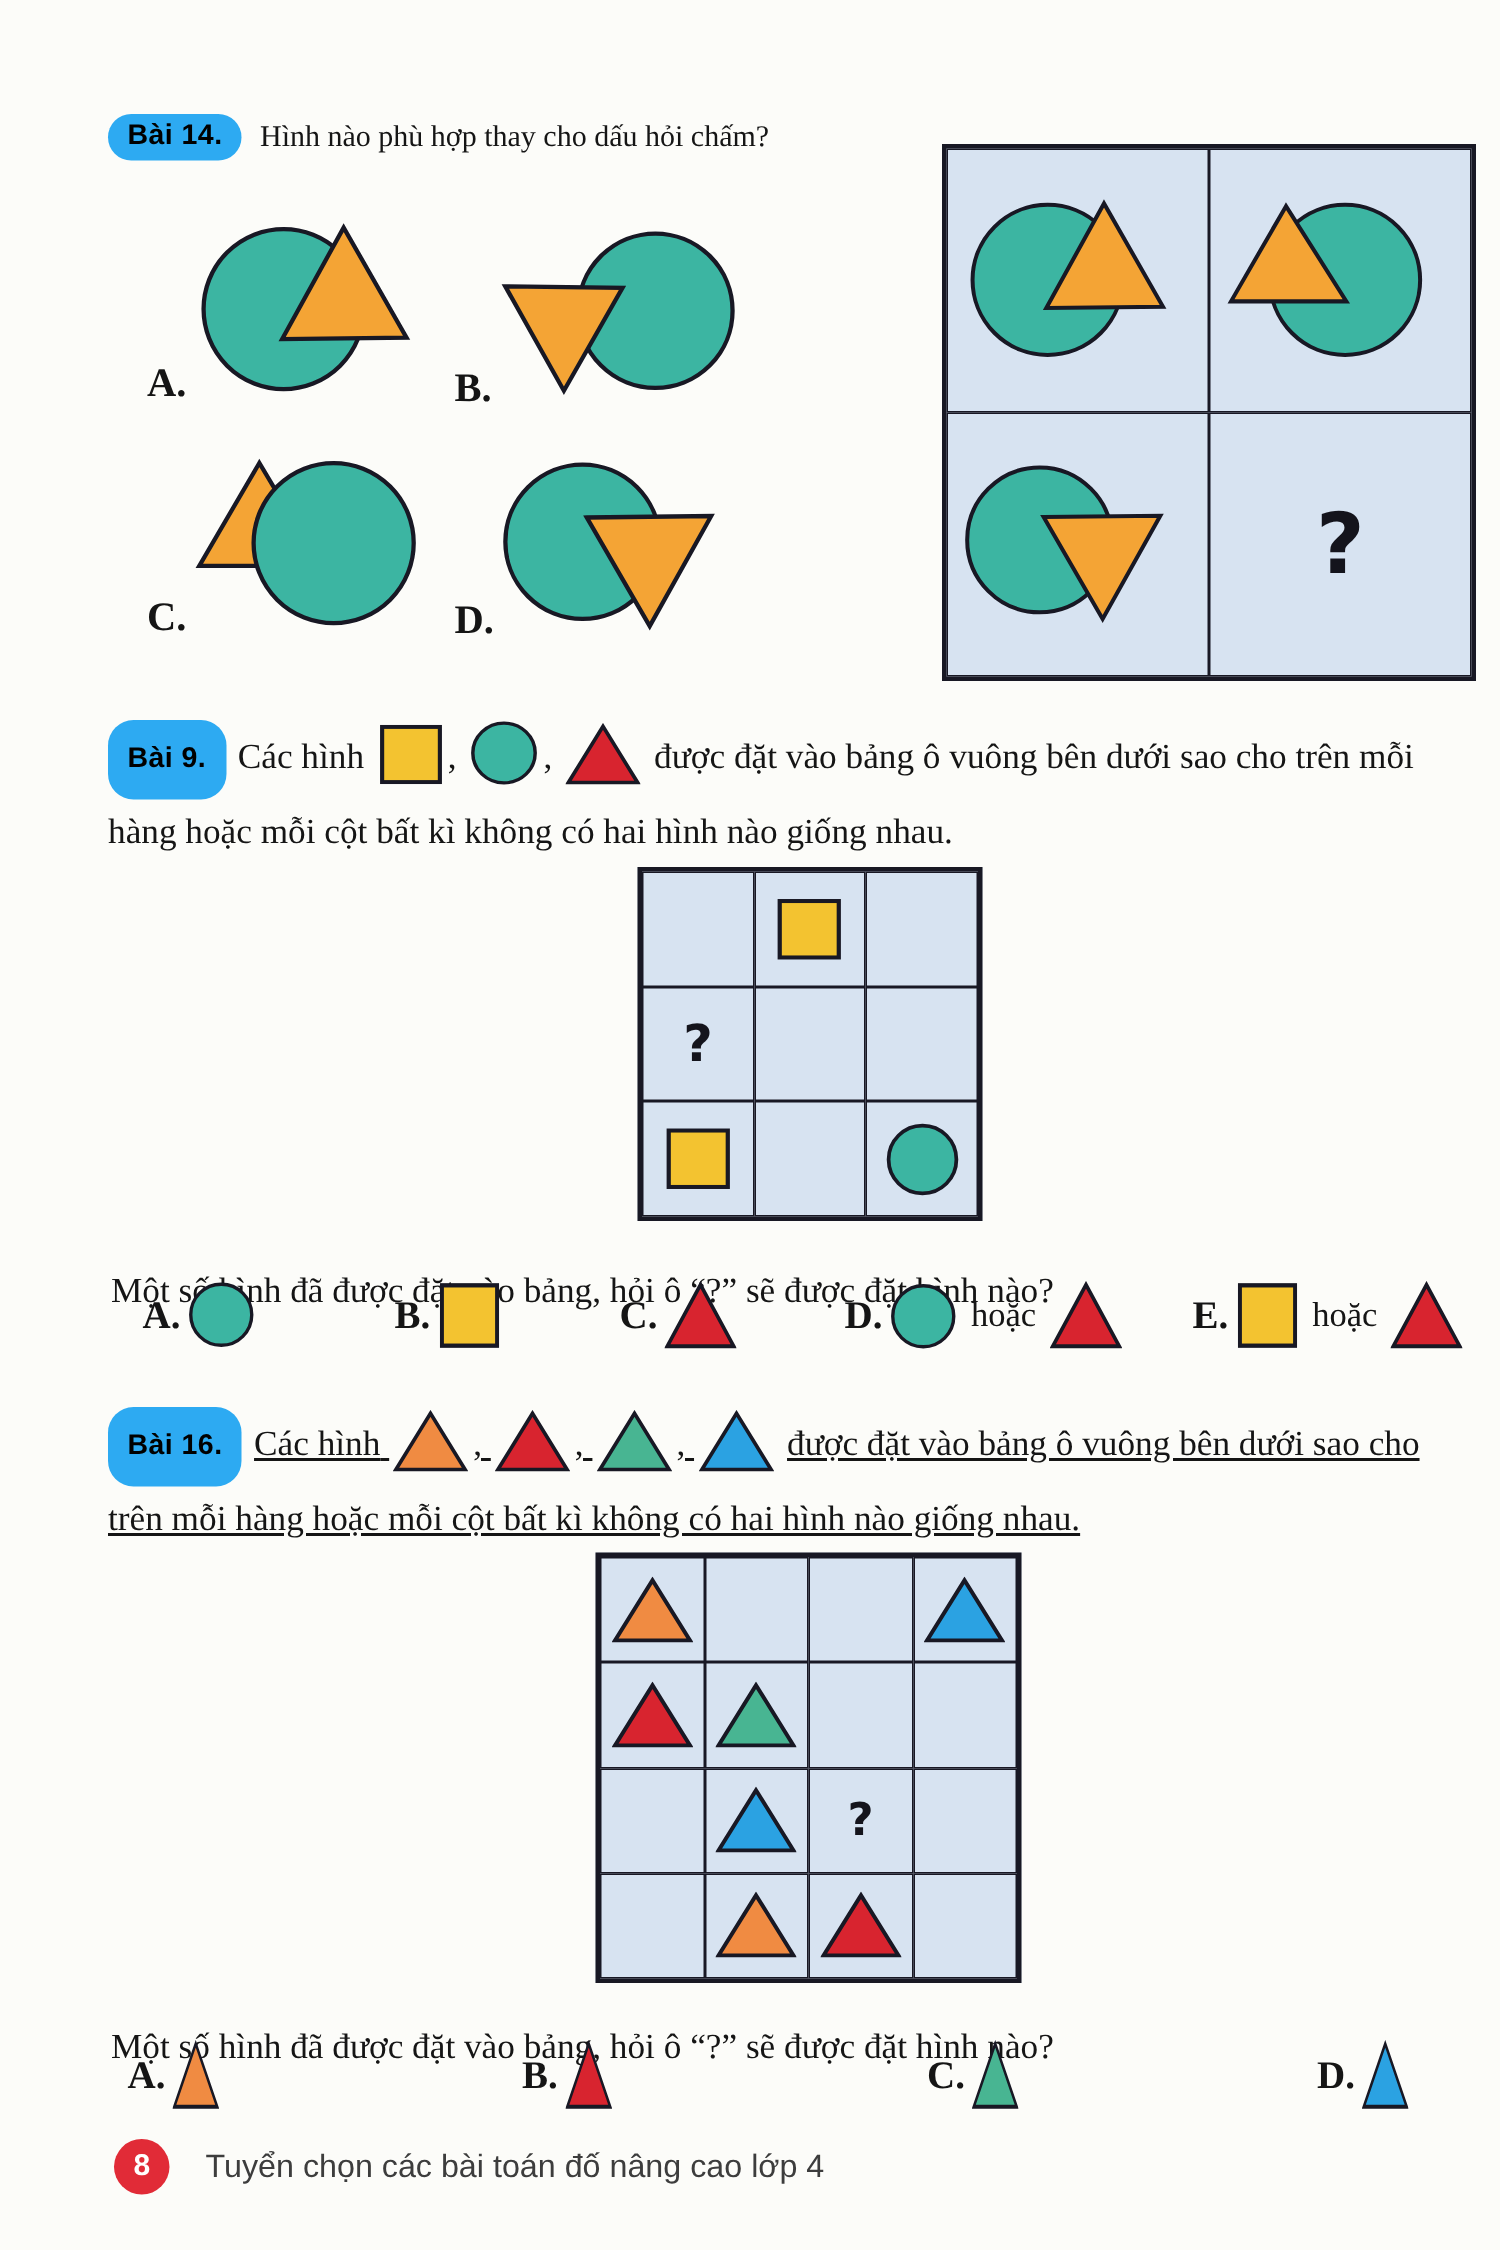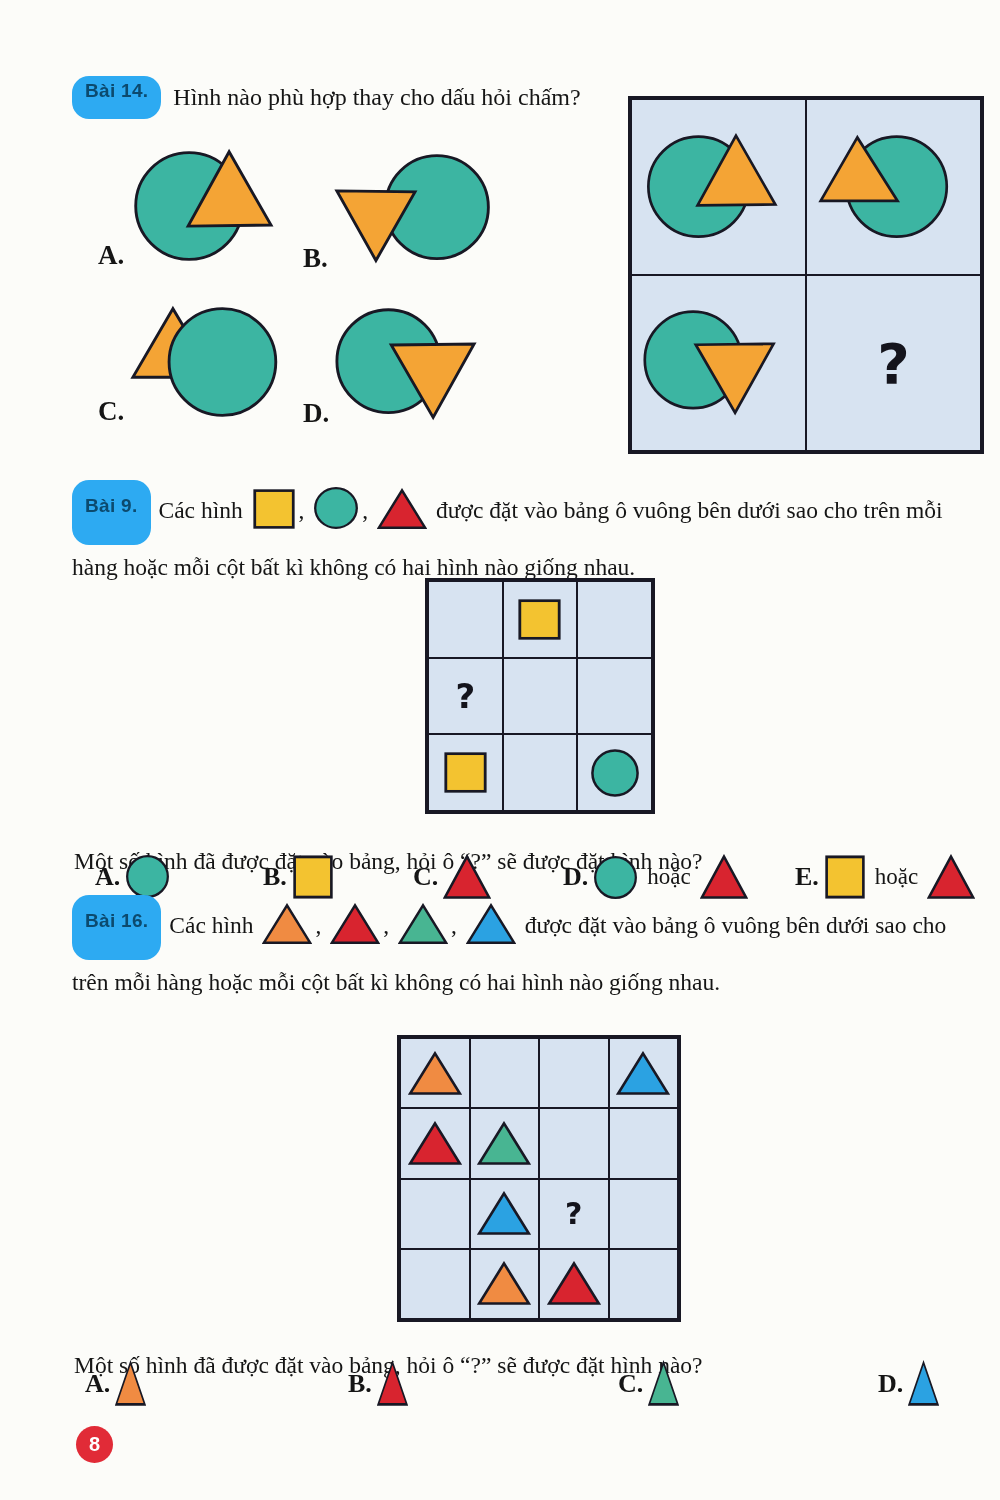--- a/index.html
+++ b/index.html
@@ -3,32 +3,32 @@
 <meta charset="utf-8">
 <style>
   html,body{margin:0;padding:0;}
   body{
     width:1000px;height:1500px;position:relative;
     background:#fcfcf9;color:var(--text,#151515);
     font-family:"Liberation Serif",serif;
     overflow:hidden;
   }
   .badge{
-    display:inline-block;background:var(--badge-blue,#2daaf2);color:#0c4a6e;
+    display:inline-block;background:var(--badge-blue,#2daaf2);color:#000000;
     font-family:"Liberation Sans",sans-serif;font-weight:bold;font-size:19px;
-    padding:4px 13px 17px;border-radius:17px;letter-spacing:.3px;vertical-align:middle;
+    padding:4px 13px 5px;border-radius:17px;letter-spacing:.3px;vertical-align:middle;
   }
   .ex-header{position:absolute;left:72px;top:76px;display:flex;align-items:center;gap:12px;}
-  .ex-title{font-size:24px;}
+  .ex-title{font-size:20px;}
   .intro{position:absolute;left:72px;width:916px;font-size:23.5px;line-height:44px;}
   .intro .badge{margin-right:8px;}
   .intro .shape{vertical-align:-12px;margin:0 3px;}
   .intro .after{margin-left:6px;}
   #intro15{top:480px;}
-  #intro16{top:895px;}
+  #intro16{top:938px;text-decoration:underline;}
   .question{position:absolute;left:74px;font-size:23.5px;}
   #q15{top:824px;}
   #q16{top:1328px;}
 
   .shape{display:inline-block;line-height:0;}
   .shape svg,.fig svg{display:block;width:100%;height:100%;}
   .fig{display:inline-block;line-height:0;}
   .fig-lg{width:162px;height:128px;}
   .fig-md{width:152px;height:119px;}
 
@@ -371,15 +371,16 @@
             <svg viewBox="0 0 52 46" preserveAspectRatio="none">
               <polygon points="26,2.5 2,43.5 50,43.5" fill="#2ba2e2" stroke="#181824" stroke-width="2.6"></polygon>
             </svg>
           </span>
         </div>
       </div>
   </section>
 
   <div class="footer">
     <span class="page-num">8</span>
+    <span class="footer-text">Tuyển chọn các bài toán đố nâng cao lớp 4</span>
   </div>
 
 </div>
 
 </body></html>

